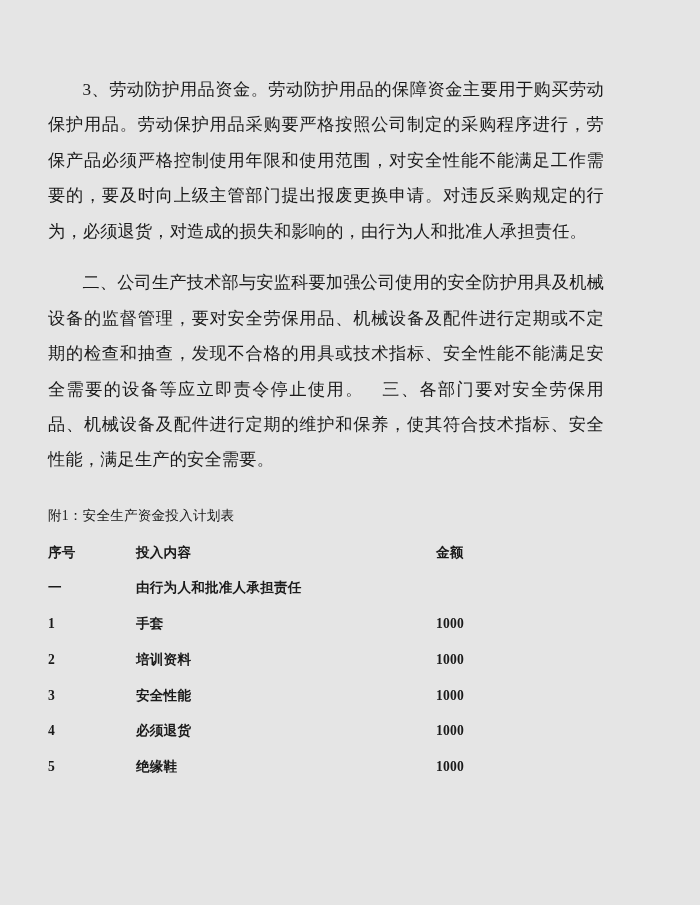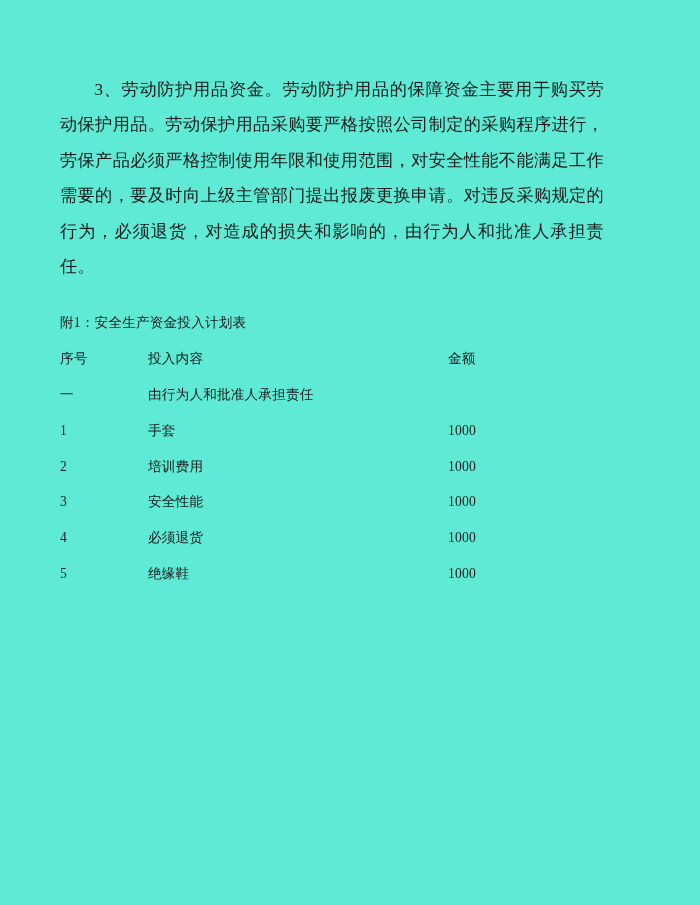--- a/index.html
+++ b/index.html
@@ -12,22 +12,22 @@
     height: 905px;
     font-family: "Liberation Serif", "DejaVu Serif", serif;
     color: #1a1a1a;
     overflow: hidden;
   }
   .page {
     position: relative;
     width: 700px;
     height: 905px;
     box-sizing: border-box;
-    padding: 72px 96px 40px 60px;
-    background: #5eead4;
+    padding: 72px 96px 40px 48px;
+    background: #e5e5e5;
   }
   .body-par {
     font-size: 17.2px;
     line-height: 2.06;
     text-align: justify;
     text-justify: inter-ideograph;
     margin: 0 0 16px 0;
     letter-spacing: 0.2px;
     text-indent: 2em;
   }
@@ -40,38 +40,39 @@
   table.fund-table {
     width: 100%;
     border-collapse: collapse;
     font-size: 13.6px;
     table-layout: fixed;
   }
   table.fund-table td,
   table.fund-table th {
     border: none;
     padding: 7px 0 7px 0;
-    font-weight: normal;
+    font-weight: bold;
     text-align: left;
     vertical-align: top;
     line-height: 1.6;
     letter-spacing: 0.2px;
   }
   .col-no { width: 88px; }
   .col-item { width: 300px; }
   .col-amt { width: auto; text-align: left; }
   td.col-item, th.col-item { padding-left: 70px; }
   td.col-amt, th.col-amt { padding-left: 0px; }
 </style>
 </head>
 <body>
 
 <div class="page">
 
   <p class="body-par">3、劳动防护用品资金。劳动防护用品的保障资金主要用于购买劳动保护用品。劳动保护用品采购要严格按照公司制定的采购程序进行，劳保产品必须严格控制使用年限和使用范围，对安全性能不能满足工作需要的，要及时向上级主管部门提出报废更换申请。对违反采购规定的行为，必须退货，对造成的损失和影响的，由行为人和批准人承担责任。</p>
+  <p class="body-par">二、公司生产技术部与安监科要加强公司使用的安全防护用具及机械设备的监督管理，要对安全劳保用品、机械设备及配件进行定期或不定期的检查和抽查，发现不合格的用具或技术指标、安全性能不能满足安全需要的设备等应立即责令停止使用。　三、各部门要对安全劳保用品、机械设备及配件进行定期的维护和保养，使其符合技术指标、安全性能，满足生产的安全需要。</p>
 
   <div class="attach-title">附1：安全生产资金投入计划表</div>
 
   <table class="fund-table">
     <colgroup>
       <col class="col-no">
       <col class="col-item">
       <col class="col-amt">
     </colgroup>
     <thead>
@@ -87,21 +88,21 @@
         <td class="col-item">由行为人和批准人承担责任</td>
         <td class="col-amt"></td>
       </tr>
       <tr>
         <td class="col-no">1</td>
         <td class="col-item">手套</td>
         <td class="col-amt">1000</td>
       </tr>
       <tr>
         <td class="col-no">2</td>
-        <td class="col-item">培训费用</td>
+        <td class="col-item">培训资料</td>
         <td class="col-amt">1000</td>
       </tr>
       <tr>
         <td class="col-no">3</td>
         <td class="col-item">安全性能</td>
         <td class="col-amt">1000</td>
       </tr>
       <tr>
         <td class="col-no">4</td>
         <td class="col-item">必须退货</td>

